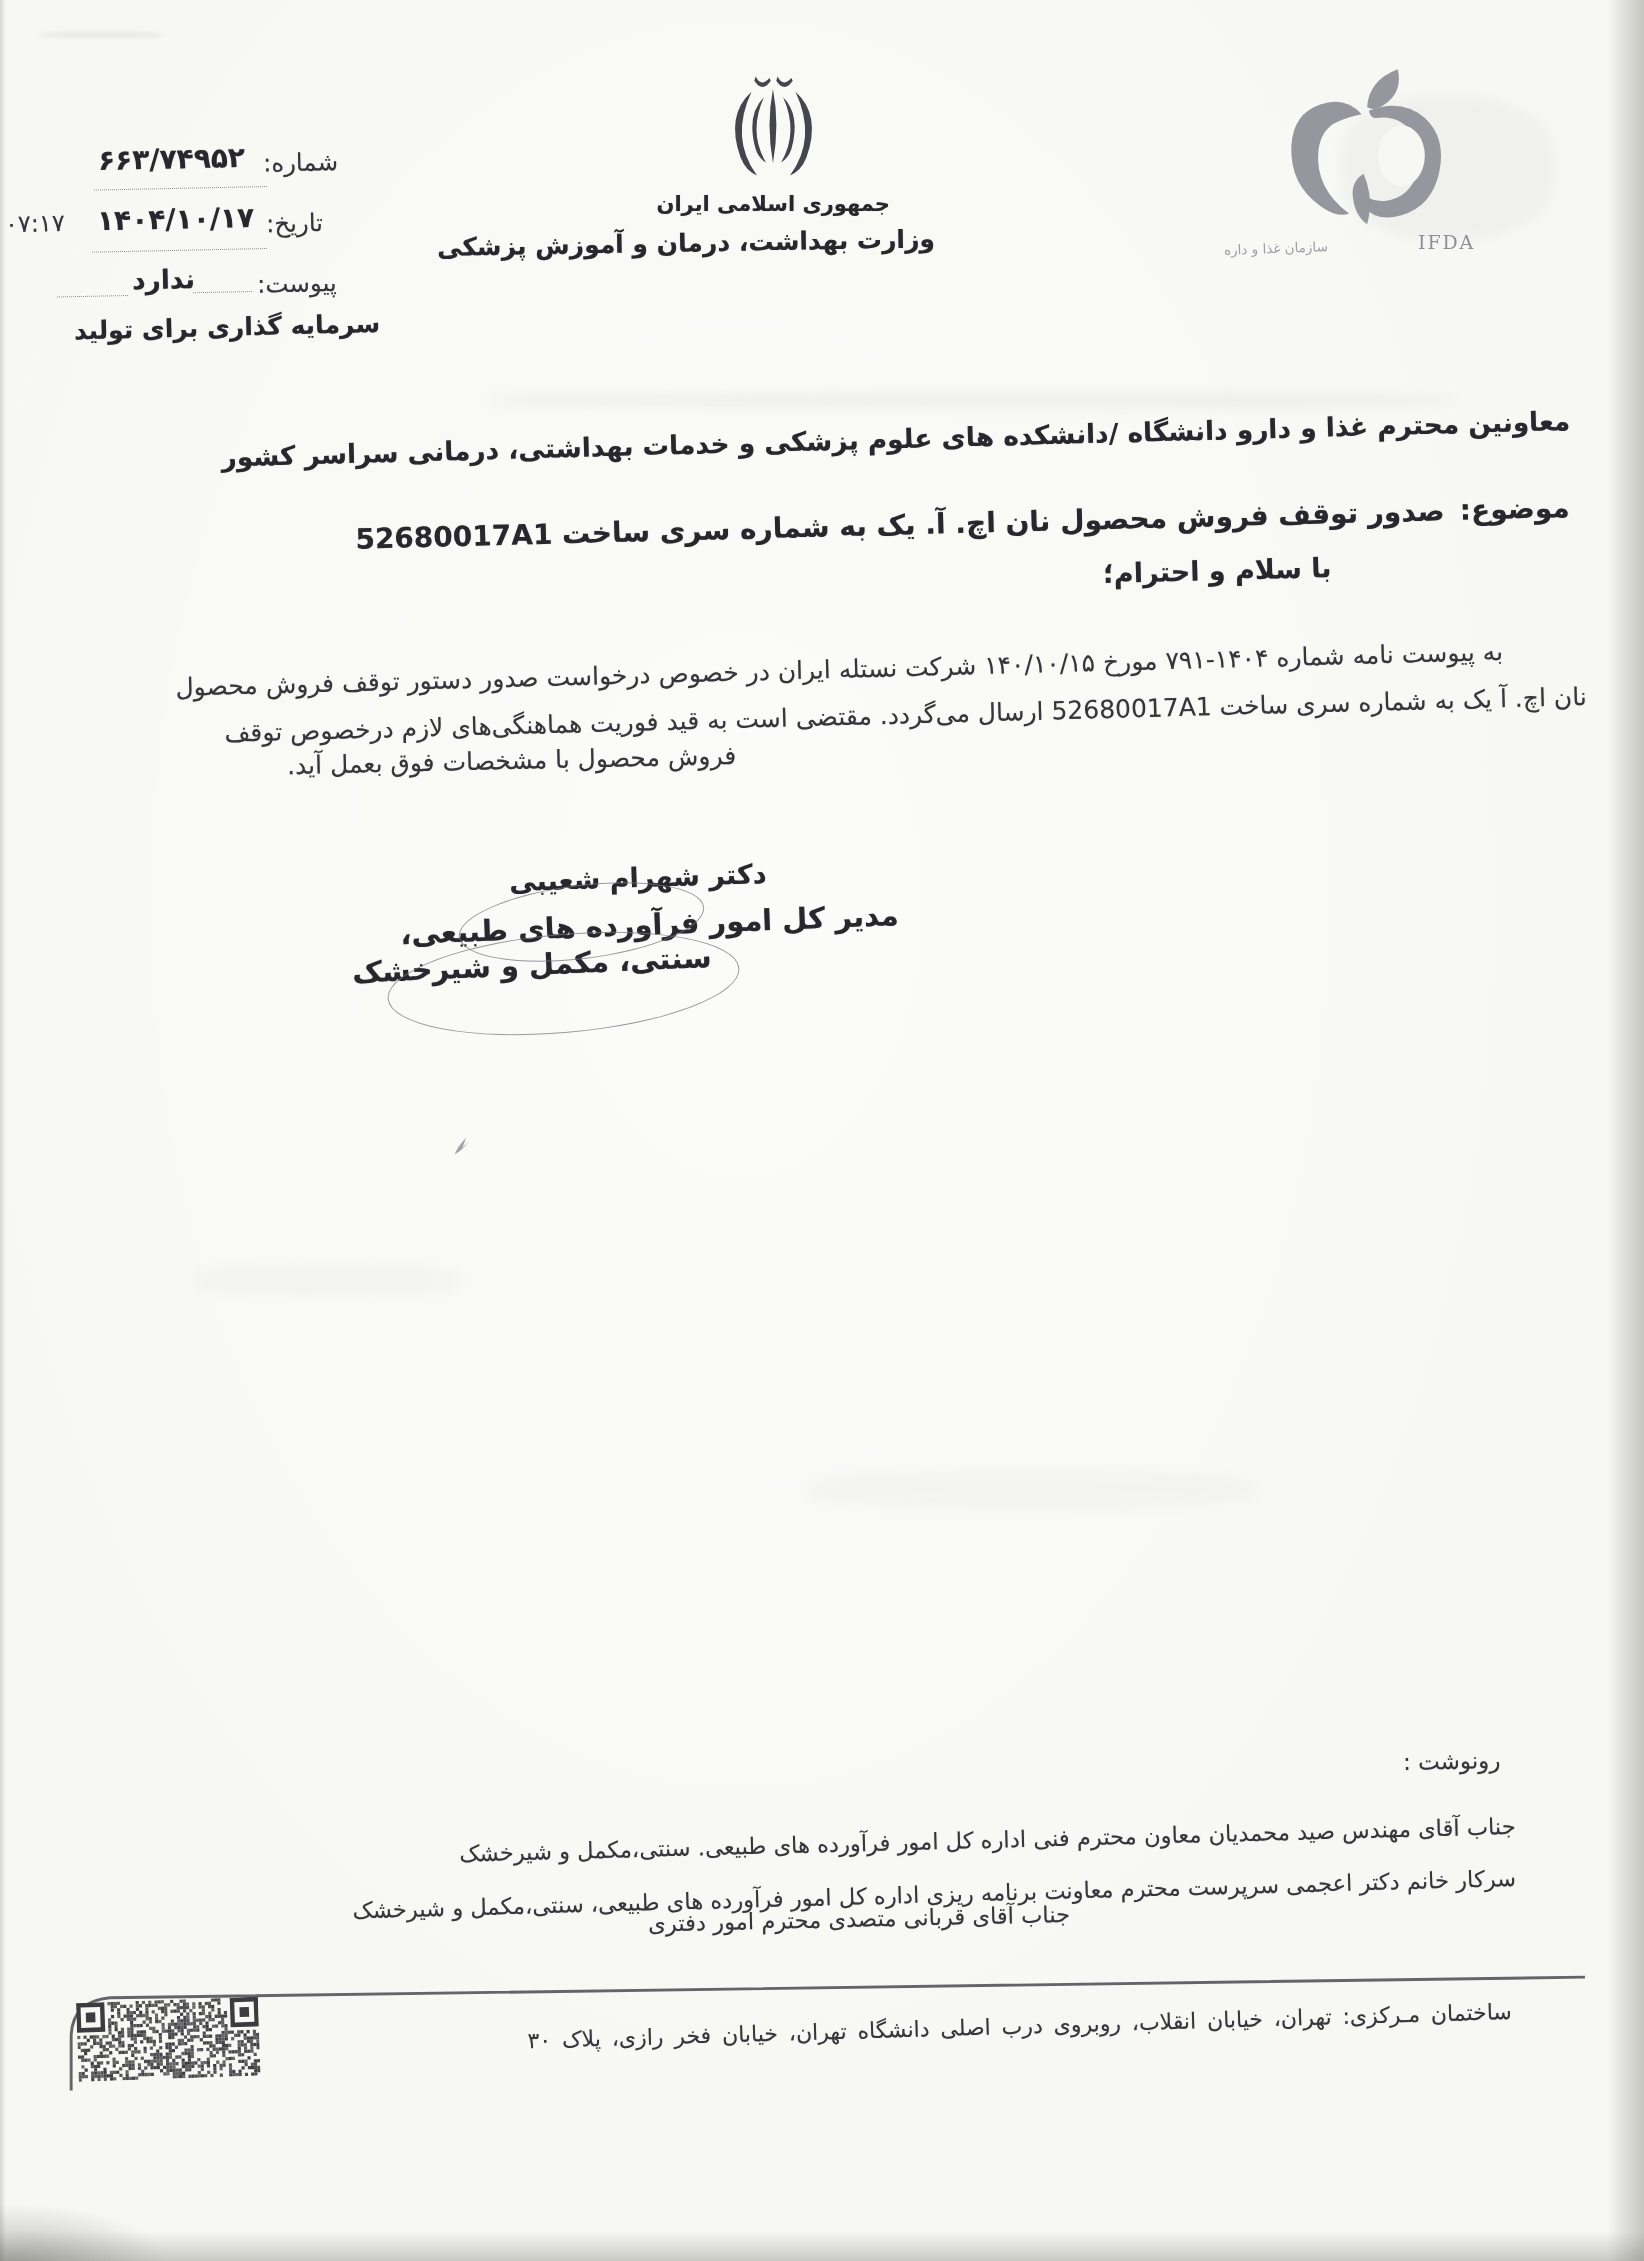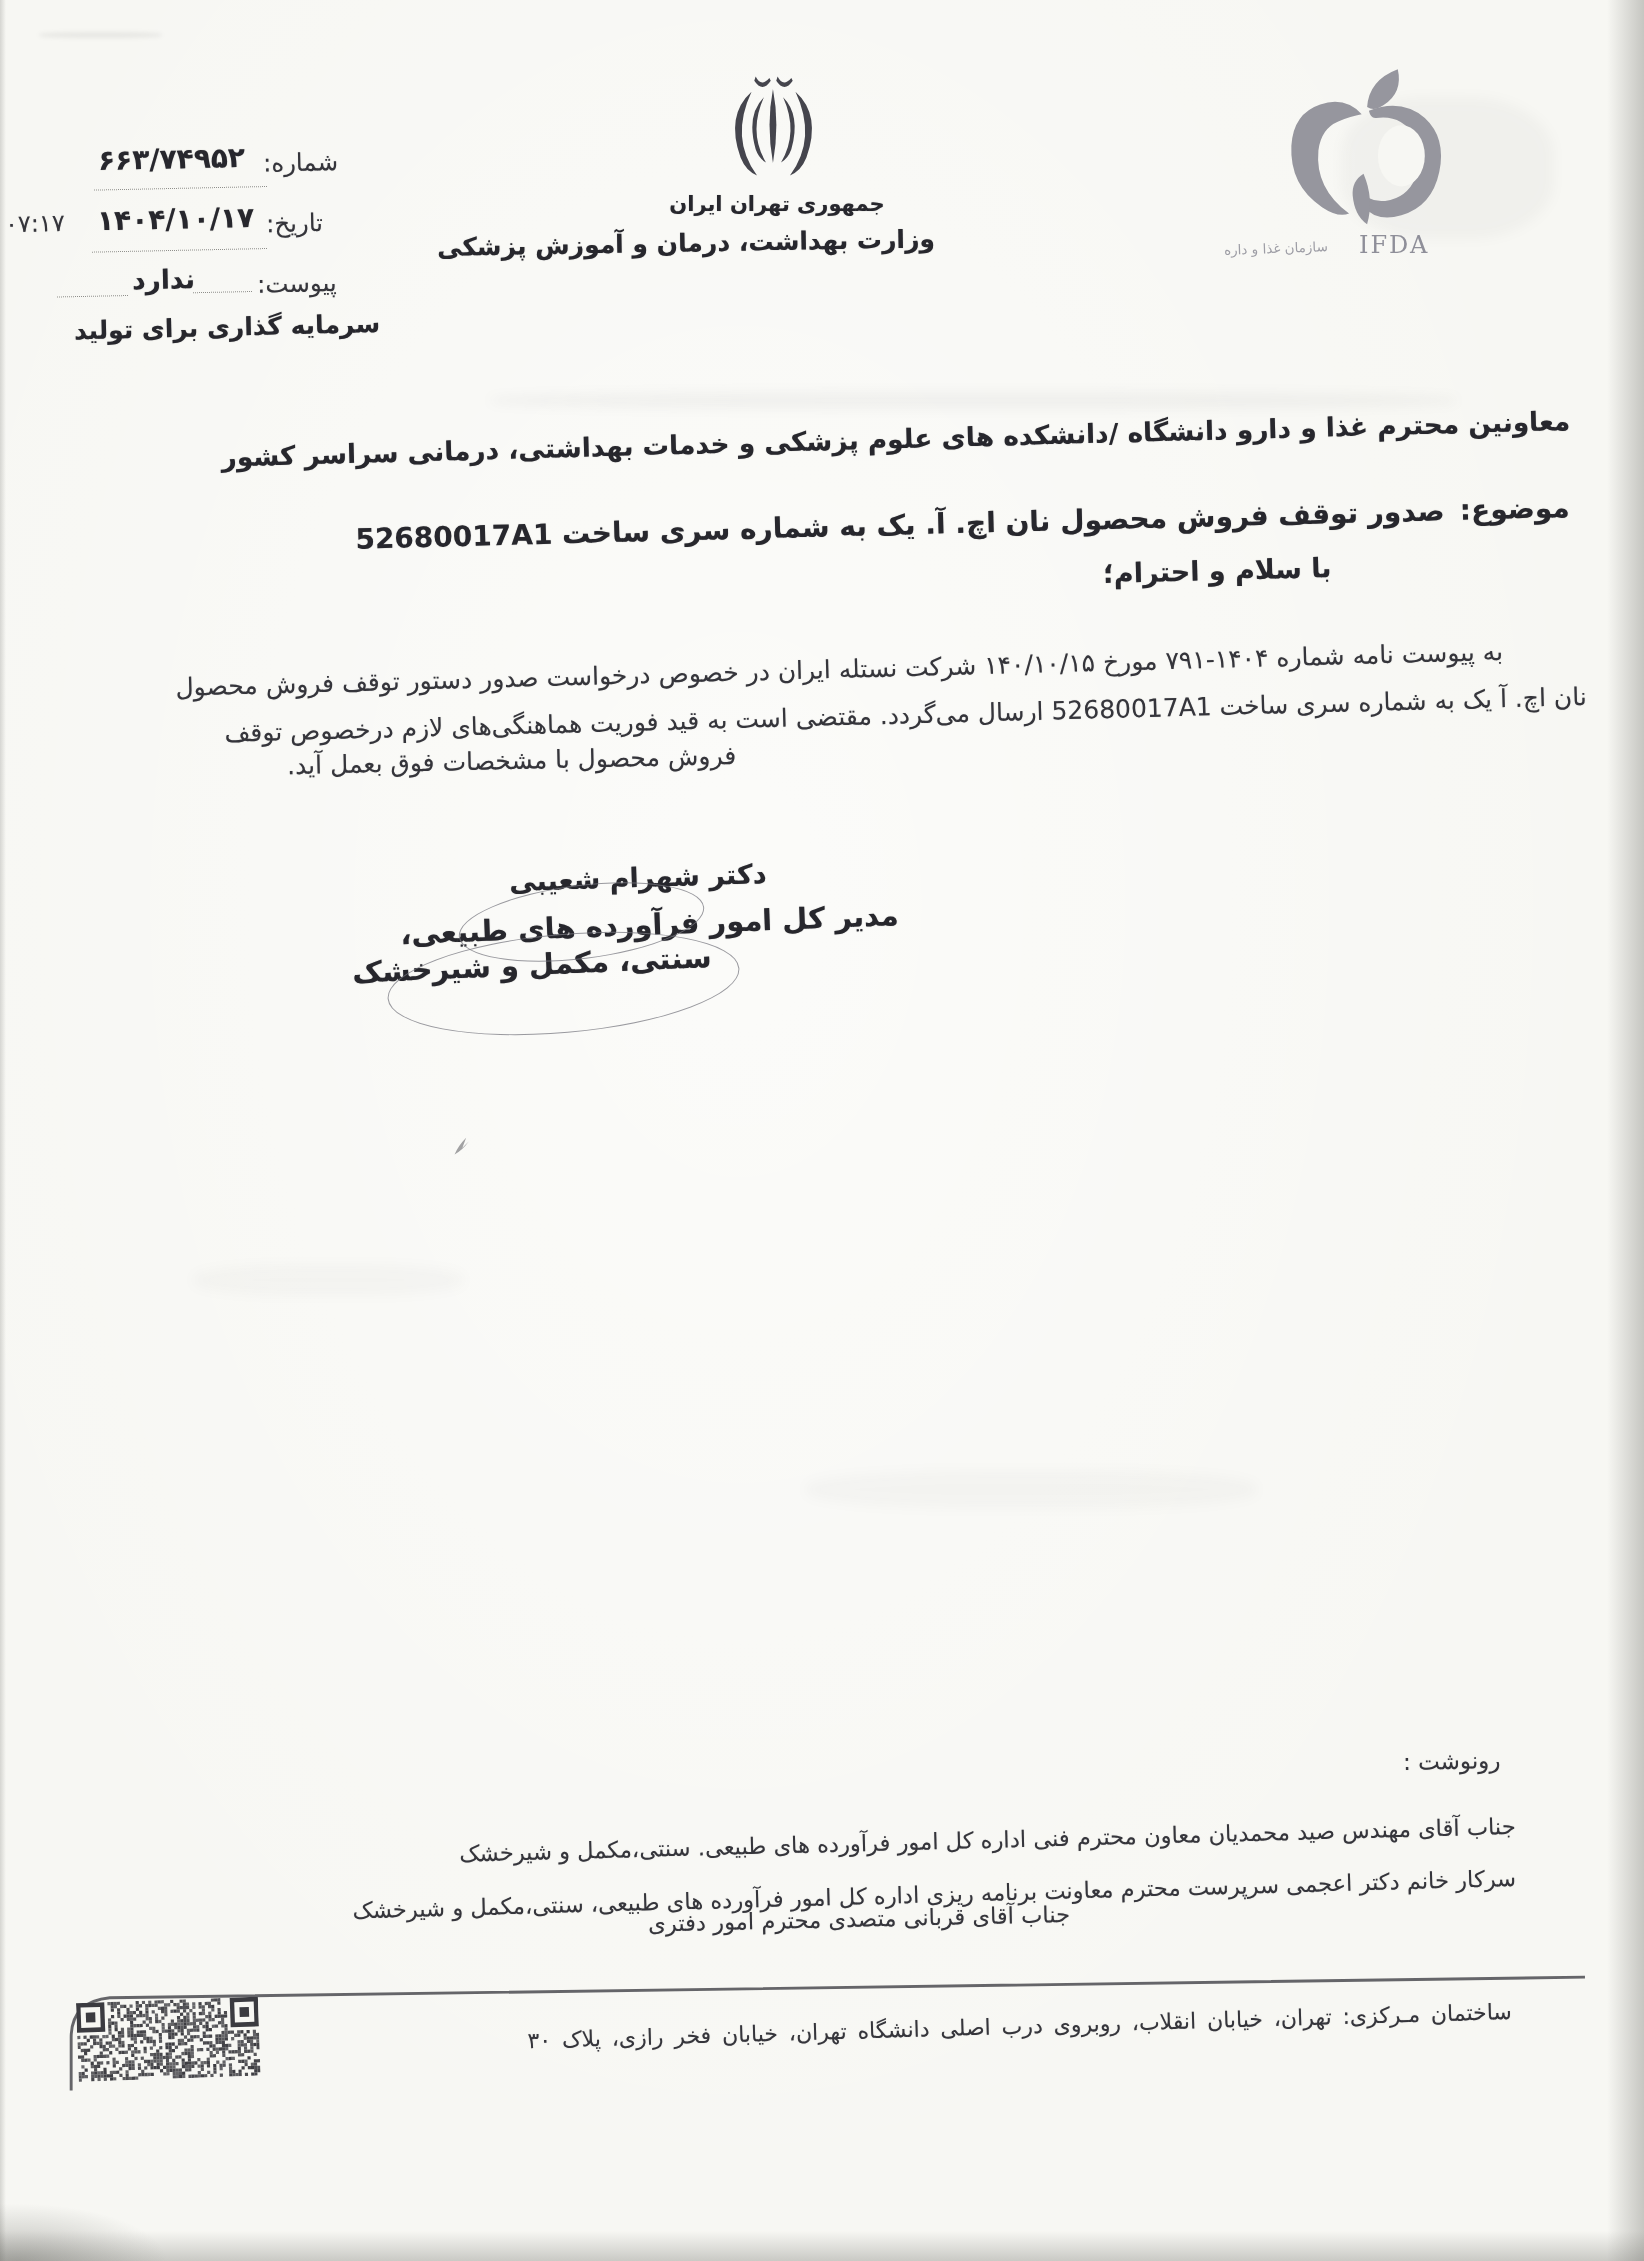--- a/index.html
+++ b/index.html
@@ -75,35 +75,35 @@
         <path d="M49.6,16 q-5,26 0,54 q5,-28 0,-54 z"></path>
         <path d="M43,22 q-13,13 -6,38 q2.5,7 7.5,9.5 q-13,-22 -1.5,-47.5 z"></path>
         <path d="M34,18 q-19,17 -8,48 q4,10 12,13 q-20,-27 -4,-61 z"></path>
         <g transform="translate(100,0) scale(-1,1)">
           <path d="M43,22 q-13,13 -6,38 q2.5,7 7.5,9.5 q-13,-22 -1.5,-47.5 z"></path>
           <path d="M34,18 q-19,17 -8,48 q4,10 12,13 q-20,-27 -4,-61 z"></path>
         </g>
       </g>
     </svg>
   </div>
-  <div class="abs ink-bold" style="left:664px;top:192px;width:226px;text-align:center;font-size:21px;letter-spacing:-0.6px;">جمهوری تهران ایران</div>
+  <div class="abs ink-bold" style="left:664px;top:192px;width:226px;text-align:center;font-size:21px;letter-spacing:-0.6px;">جمهوری اسلامی ایران</div>
   <div class="abs ink-bold" style="left:619px;top:227px;width:316px;text-align:center;font-size:25px;letter-spacing:-0.6px;transform:rotate(-1deg);">وزارت بهداشت، درمان و آموزش پزشکی</div>
 
   <div class="abs" style="left:1273px;top:62px;width:181px;height:193px;">
     <svg width="181" height="193" viewBox="0 0 100 107">
       <g fill="#96969e">
         <path d="M52,25 q1,-15 17,-21 q3,13 -8,20 q-5,3.5 -9,1 z"></path>
         <path d="M49,29 q-9,-10 -23,-5.5 q-15,5 -16,23 q-1,22 17,34 q9,6 15,3.5 q-19,-14 -17,-35 q1.5,-12 11,-16 q7,-3 13,-4 z"></path>
         <path d="M53,27 q18,-7 31,4 q12,11 8,30 q-4,19 -21,24 q-14,4 -21,-5 q-3,-4 -2,-9 q5,7 14,6 q12,-1.5 17,-13 q5,-12 -1,-23 q-7,-12 -21,-10 q-3,.5 -4,-4 z"></path>
         <path d="M50,62 q6,14 2,28 q-7,-5 -8,-16 q-.5,-8 6,-12 z"></path>
       </g>
       <ellipse cx="71" cy="52" rx="13" ry="17" fill="#f7f7f3"></ellipse>
     </svg>
   </div>
-  <div class="abs serif" style="left:1359px;top:231px;font-size:24px;letter-spacing:1.9px;color:#8f8f99;">IFDA</div>
+  <div class="abs serif" style="left:1418px;top:231px;font-size:19px;letter-spacing:1.9px;color:#8f8f99;">IFDA</div>
   <div class="abs" style="left:1224px;top:240px;font-size:13.5px;color:#9d9da5;transform:rotate(-2deg);">سازمان غذا و داره</div>
 
   <div class="abs ink-bold tilt" style="right:74px;top:405px;font-size:26.4px;transform:rotate(-1.55deg);">معاونین محترم غذا و دارو دانشگاه /دانشکده های علوم پزشکی و خدمات بهداشتی، درمانی سراسر کشور</div>
 
   <div class="abs ink-bold tilt" style="right:74px;top:491px;font-size:28px;transform:rotate(-1.5deg);">
     <span>موضوع:</span> &nbsp;<span>صدور توقف فروش محصول نان اچ. آ. یک به شماره سری ساخت 52680017A1</span>
   </div>
 
   <div class="abs ink-bold tilt" style="right:313px;top:552px;font-size:27px;transform:rotate(-1.5deg);">با سلام و احترام؛</div>
 

